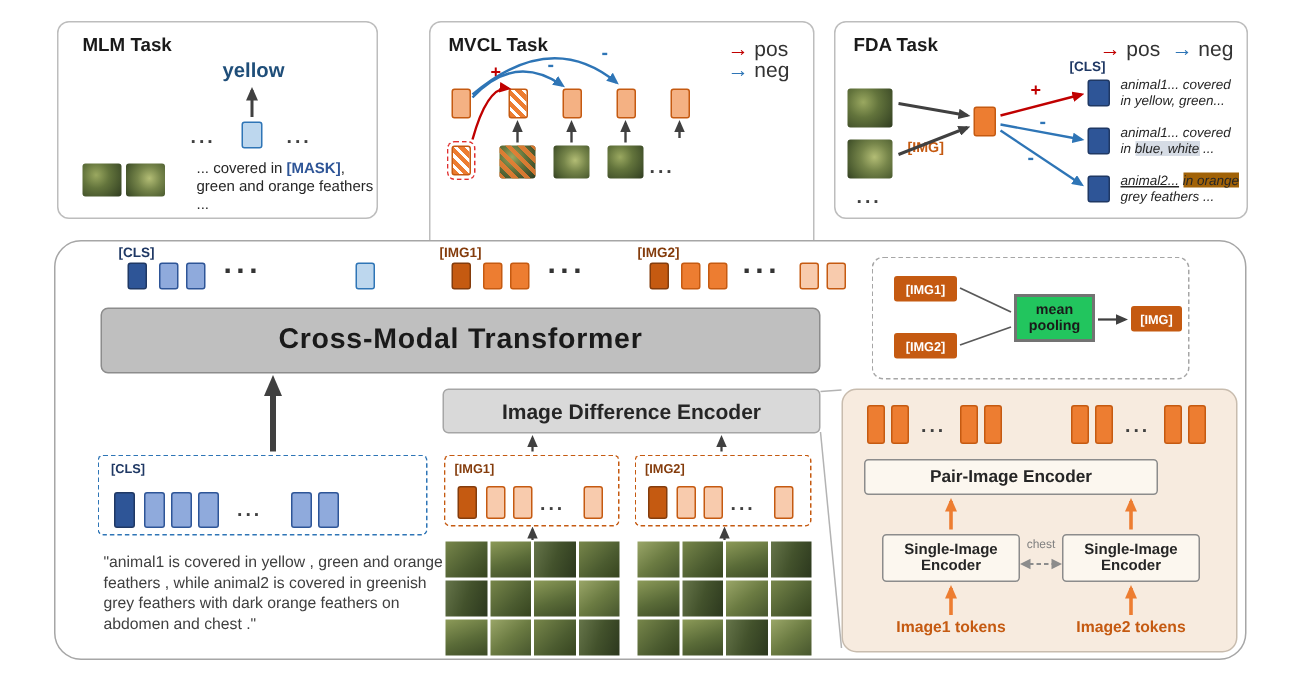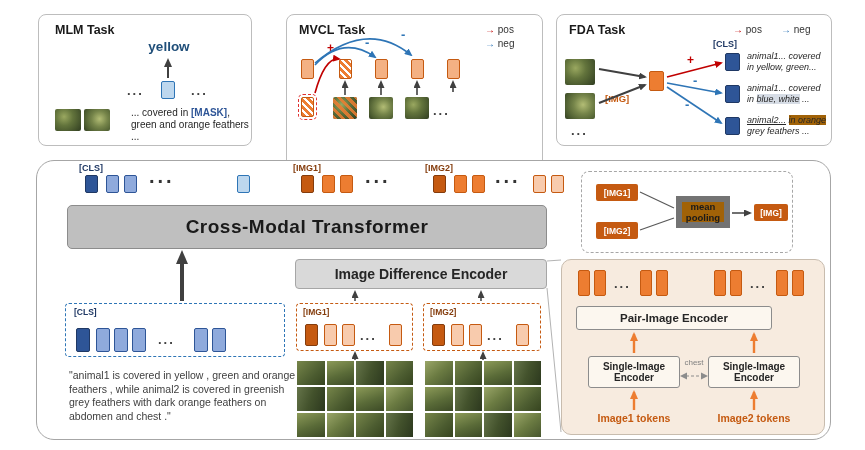--- a/index.html
+++ b/index.html
@@ -20,38 +20,38 @@
   .tk.ol{background:#f8cbad;border-color:#c55a11;}
   .tk.hatch{background:repeating-linear-gradient(45deg,#ed7d31 0 3px,#ffffff 3px 5px);border-color:#c55a11;}
   .tk.redsel{outline:1.6px dashed #e03030;outline-offset:2px;}
   .bird{position:absolute;border-radius:2px;background:radial-gradient(circle at 35% 35%,#9aa860 0%,#63743c 40%,#45542c 75%,#303c20 100%);}
   .bird.v2{background:radial-gradient(circle at 60% 45%,#b3bd75 0%,#76854a 40%,#4c5c30 78%,#333f22 100%);}
   .hatchov{position:absolute;inset:0;background:repeating-linear-gradient(45deg,rgba(237,125,49,.85) 0 3px,rgba(255,255,255,0) 3px 6px);border-radius:2px;}
   .ov{position:absolute;left:0;top:0;pointer-events:none;}
   .cap{position:absolute;font-size:10px;color:#262626;line-height:12px;}
   .mask{color:#2e5597;font-weight:bold;}
   .greenbox{position:absolute;background:#e2efda;font-size:9px;color:#333;line-height:11px;padding:4px 3px;box-sizing:border-box;border-radius:2px;}
-  .legendrow{position:absolute;font-size:10px;color:#333;white-space:nowrap;}
+  .legendrow{position:absolute;font-size:14px;color:#333;white-space:nowrap;}
   .legendrow .ar{font-weight:bold;}
   .fdatext{position:absolute;font-size:9px;font-style:italic;color:#262626;line-height:10.5px;}
   .hl-blue{background:#d6dce5;}
   .hl-gray{background:#a16207;text-align:right;}
   .u{text-decoration:underline;}
   .bigbox{position:absolute;background:#bfbfbf;border:1px solid #8c8c8c;border-radius:5px;display:flex;align-items:center;justify-content:center;font-weight:bold;font-size:19px;color:#1a1a1a;letter-spacing:.5px;box-sizing:border-box;}
   .idebox{position:absolute;background:#d9d9d9;border:1px solid #a6a6a6;border-radius:4px;display:flex;align-items:center;justify-content:center;font-weight:bold;font-size:14px;color:#262626;box-sizing:border-box;}
   .dashblue{position:absolute;border:1.6px dashed #2e75b6;border-radius:4px;box-sizing:border-box;}
   .dashorange{position:absolute;border:1.6px dashed #c55a11;border-radius:4px;box-sizing:border-box;}
   .dashgray{position:absolute;border:1.6px dashed #a6a6a6;border-radius:8px;box-sizing:border-box;}
   .pgrid{position:absolute;display:grid;grid-template-columns:repeat(4,1fr);grid-template-rows:repeat(3,1fr);gap:2px;}
   .patch{background:linear-gradient(135deg,#77864a,#4c5c30 60%,#36441f);}
   .patch.v2{background:linear-gradient(160deg,#8c9a58,#5a6b38 55%,#3c4a26);}
   .patch.v3{background:linear-gradient(110deg,#66754a,#43522c 50%,#2c381e);}
   .patch.v4{background:linear-gradient(140deg,#9aa668,#6b7b42 50%,#47562e);}
   .chip{position:absolute;background:#c55a11;color:#fff;font-weight:bold;font-size:8.5px;border-radius:2px;display:flex;align-items:center;justify-content:center;box-sizing:border-box;}
-  .poolbox{position:absolute;background:#a16207;border:6px solid #737373;font-weight:bold;font-size:9.5px;color:#1a1a1a;line-height:11px;display:flex;align-items:center;justify-content:center;text-align:center;box-sizing:border-box;}
+  .poolbox{position:absolute;background:#22c55e;border:2px solid #737373;font-weight:bold;font-size:9.5px;color:#1a1a1a;line-height:11px;display:flex;align-items:center;justify-content:center;text-align:center;box-sizing:border-box;}
   .pairpanel{position:absolute;background:#f7ebdf;border:1px solid #c8bcae;border-radius:10px;box-sizing:border-box;}
   .encbox{position:absolute;background:#fcf7ef;border:1px solid #8c8c8c;border-radius:3px;display:flex;align-items:center;justify-content:center;font-weight:bold;color:#262626;text-align:center;box-sizing:border-box;}
   .tokcap{position:absolute;font-weight:bold;color:#c55a11;font-size:10.5px;text-align:center;}
   .shared{position:absolute;font-size:8px;color:#808080;text-align:center;}
   .mcap{position:absolute;font-size:10.5px;color:#404040;line-height:13.5px;}
 </style>
 </head>
 <body>
 
 <div class="canvas">

